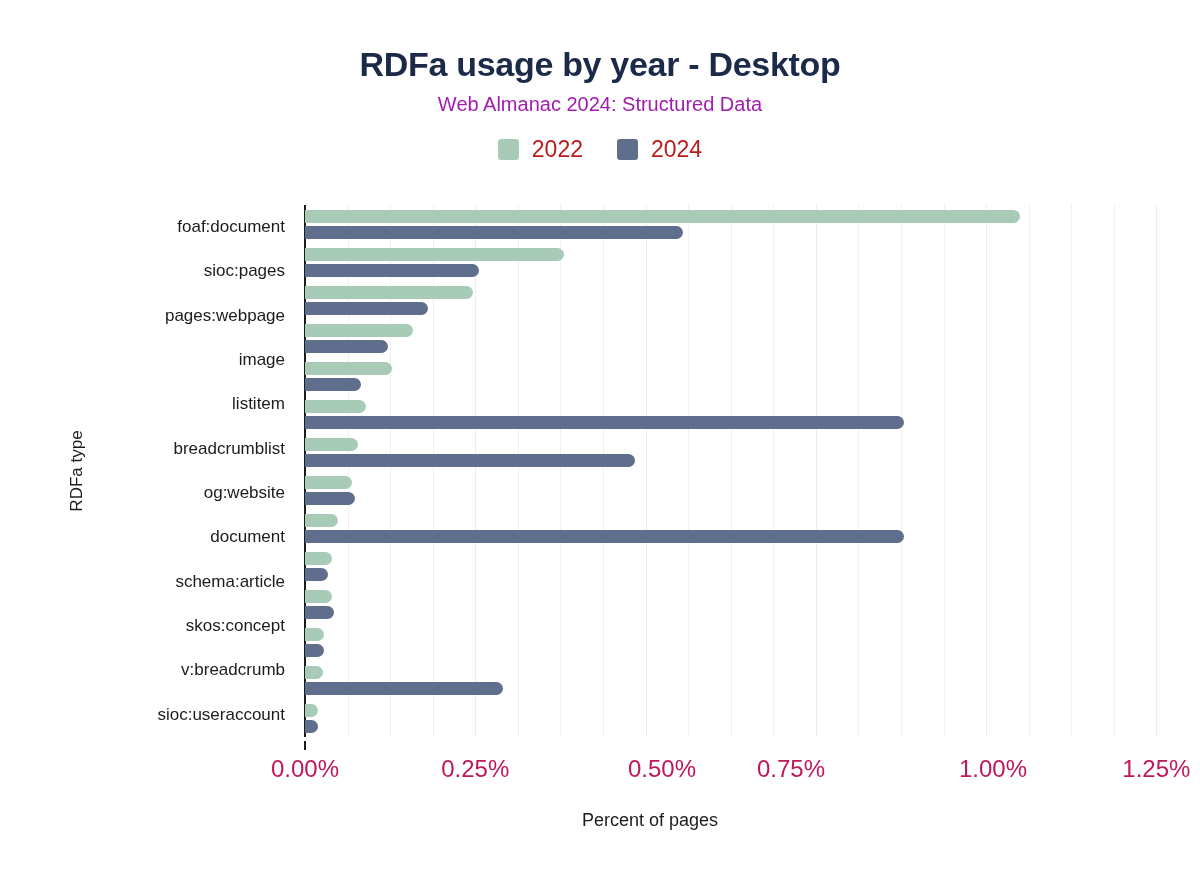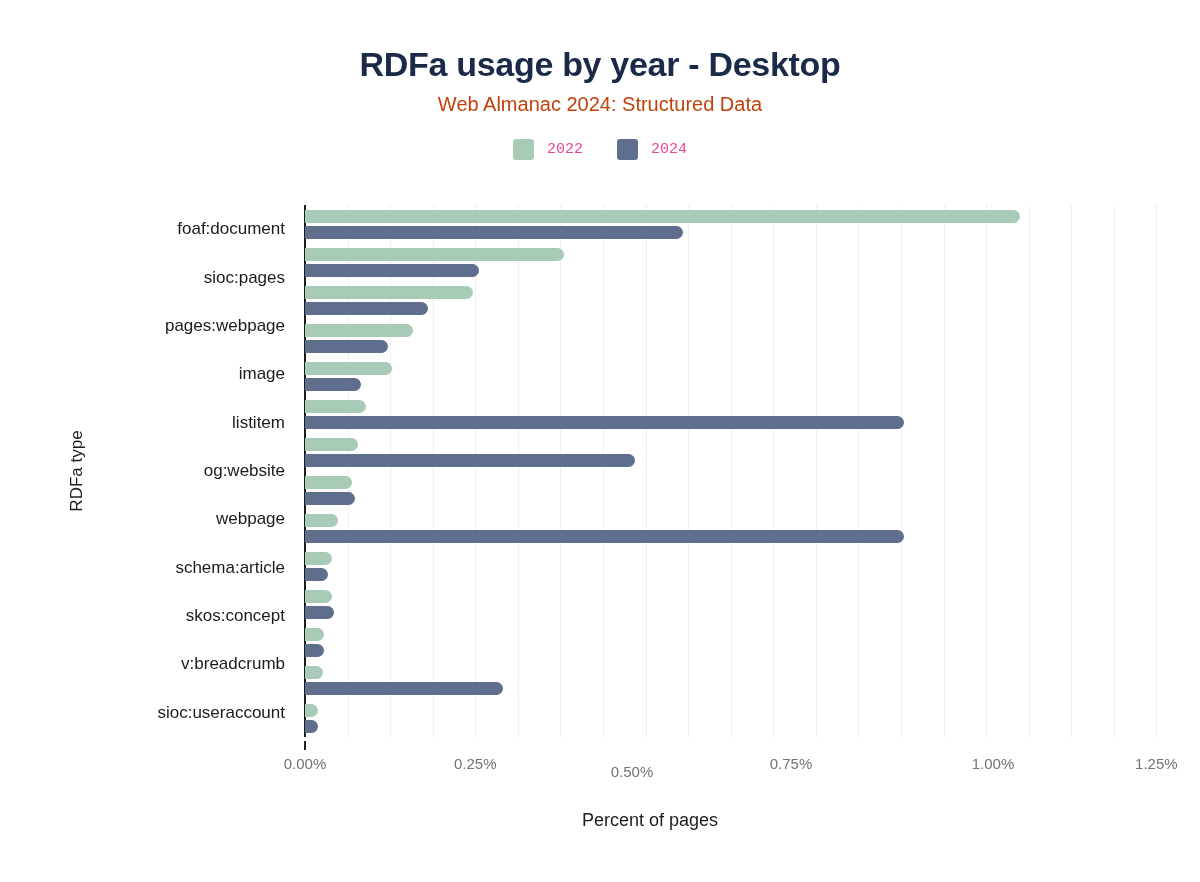--- a/index.html
+++ b/index.html
@@ -18,39 +18,39 @@
     font-size: 34px;
     font-weight: bold;
     color: #1b2a49;
     letter-spacing: -0.3px;
     margin: 41px 0 0 0;
     line-height: 46px;
   }
   .chart-subtitle {
     text-align: center;
     font-size: 20px;
-    color: #c2410c;
+    color: #a21caf;
     margin: 3px 0 0 0;
     line-height: 28px;
   }
 
   
   .legend {
     display: flex;
     justify-content: center;
     align-items: center;
     gap: 34px;
     margin-top: 18px;
     height: 26px;
   }
   .legend-item { display: flex; align-items: center; gap: 13px; }
   .legend-swatch {
     width: 21px; height: 21px; border-radius: 3px; display: block;
   }
-  .legend-label { font-size: 15px; color: #ec4899; font-family: Liberation Mono, monospace; }
+  .legend-label { font-size: 23px; color: #b91c1c; }
 
   
   .plot-wrap {
     position: absolute;
     left: 0; top: 196px;
     width: 1200px; height: 550px;
   }
   .ylabel-axis {
     position: absolute;
     left: 36px; top: 50%;
@@ -117,22 +117,22 @@
   
   .xaxis {
     position: absolute;
     left: 305px; top: 741px;
     width: 865px; height: 40px;
   }
   .xtick {
     position: absolute;
     top: 14px;
     transform: translateX(-50%);
-    font-size: 15px;
-    color: #737373;
+    font-size: 24px;
+    color: #be185d;
     white-space: nowrap;
   }
   .xtick-mark {
     position: absolute;
     top: 0; width: 2px; height: 9px;
     background: #1c1c1c;
     transform: translateX(-50%);
   }
   .xlabel-axis {
     position: absolute;
@@ -161,22 +161,23 @@
 </div>
 
 <div class="plot-wrap">
   <div class="ylabel-axis">RDFa type</div>
   <div class="cat-labels" id="cat-labels">
       <div class="cat-label">foaf:document</div>
       <div class="cat-label">sioc:pages</div>
       <div class="cat-label">pages:webpage</div>
       <div class="cat-label">image</div>
       <div class="cat-label">listitem</div>
+      <div class="cat-label">breadcrumblist</div>
       <div class="cat-label">og:website</div>
-      <div class="cat-label">webpage</div>
+      <div class="cat-label">document</div>
       <div class="cat-label">schema:article</div>
       <div class="cat-label">skos:concept</div>
       <div class="cat-label">v:breadcrumb</div>
       <div class="cat-label">sioc:useraccount</div>
     </div>
   <div class="plot-area">
     <div class="gridlines" id="gridlines">
         <div class="gridline major" style="left: 0px;"></div>
         <div class="gridline" style="left: 42.5689px;"></div>
         <div class="gridline" style="left: 85.1378px;"></div>
@@ -258,20 +259,20 @@
           <div class="bar" title="sioc:useraccount 2024: 0.019%" style="width: 12.9409px; background: rgb(94, 110, 140);"></div>
         </div>
       </div>
   </div>
 </div>
 
 <div class="xaxis" id="xaxis">
     <div class="xtick-mark" style="left: 0px;"></div>
     <div class="xtick" style="left: 0px;">0.00%</div>
     <div class="xtick" style="left: 170.276px;">0.25%</div>
-    <div class="xtick" style="left: 327px; margin-top: 8px;">0.50%</div>
+    <div class="xtick" style="left: 357px;">0.50%</div>
     <div class="xtick" style="left: 486px;">0.75%</div>
     <div class="xtick" style="left: 688px;">1.00%</div>
     <div class="xtick" style="left: 851.378px;">1.25%</div>
   </div>
 <div class="xlabel-axis">
   <span class="xlabel-inner">Percent of pages</span>
 </div>
 
 </body></html>

